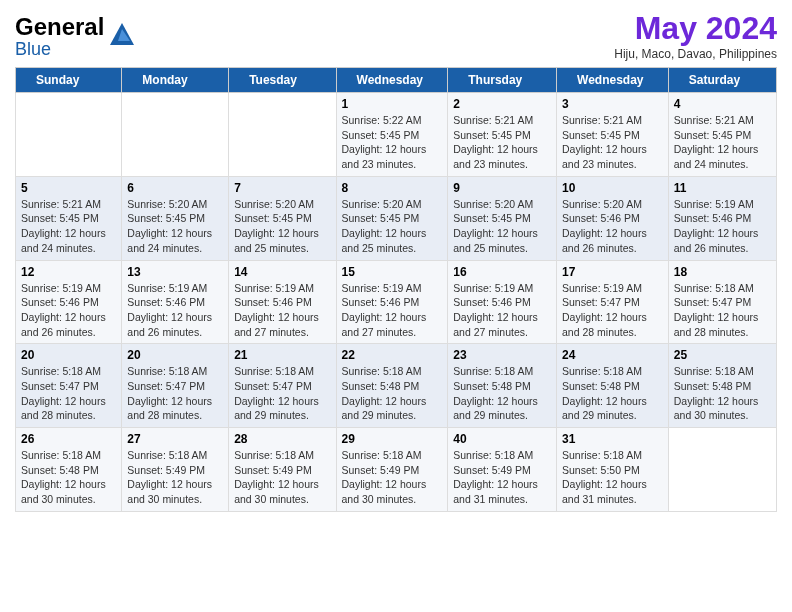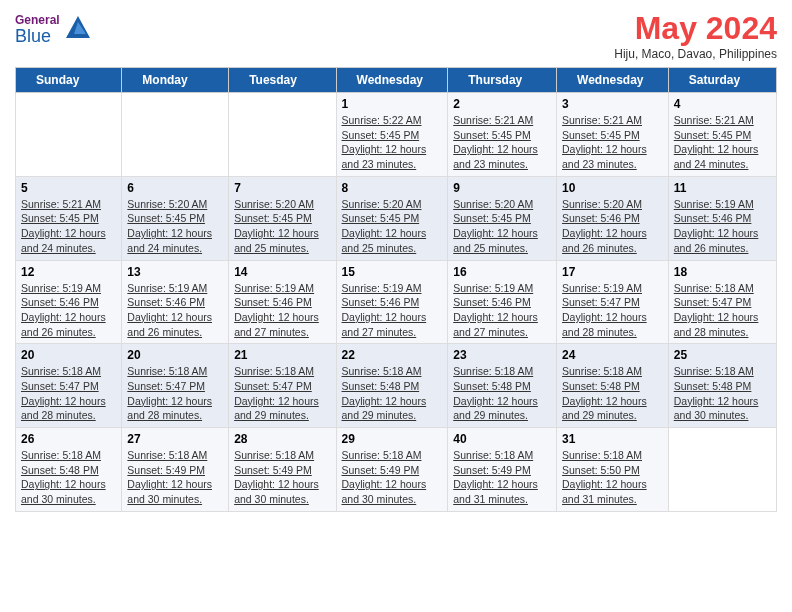--- a/index.html
+++ b/index.html
@@ -20,42 +20,42 @@
       display: flex;
       align-items: center;
       margin-top: 4px;
     }
     .logo-text {
       display: flex;
       flex-direction: column;
       line-height: 1.1;
     }
     .logo-general {
-      font-size: 12px;
+      font-size: 24px;
       font-weight: bold;
-      color: #701a75;
+      color: #000000;
     }
     .logo-blue {
       font-size: 18px;
       font-weight: normal;
       color: #1a5fa8;
     }
     .logo-icon {
       width: 28px;
       height: 28px;
       margin-left: 4px;
       margin-top: -4px;
     }
     .title-block {
       text-align: right;
     }
     .main-title {
       font-size: 32px;
       font-weight: bold;
-      color: #ef4444;
+      color: #6d28d9;
     }
     .subtitle {
       font-size: 12px;
       color: #333;
     }
     .calendar {
       width: 100%;
       border-collapse: collapse;
       font-size: 11px;
     }
@@ -85,21 +85,20 @@
     .day-num {
       font-weight: bold;
       font-size: 12px;
       margin-bottom: 2px;
       display: block;
     }
     .day-detail {
       color: #333;
       font-size: 10.5px;
       line-height: 1.4;
-      text-decoration: underline;
     }
     .empty-cell {
       background: #fff !important;
     }
   </style>
 </head>
 <body>
 
 <div class="header">
   <div class="logo">

